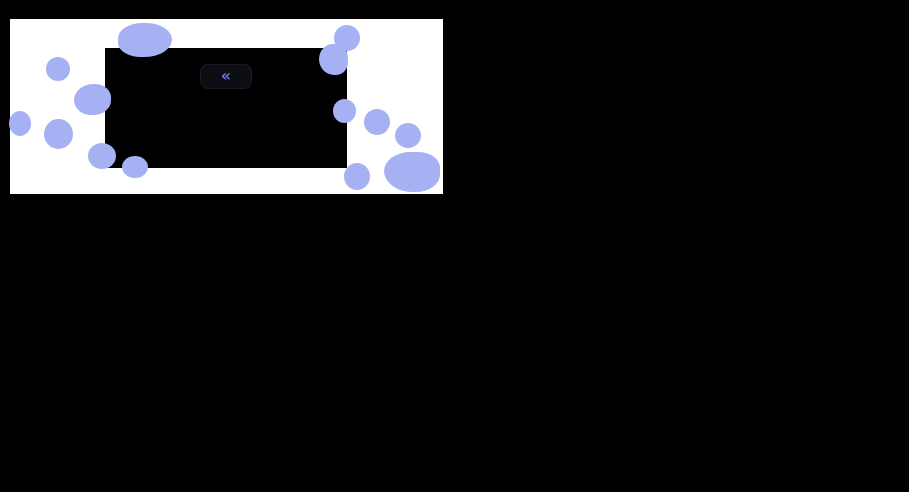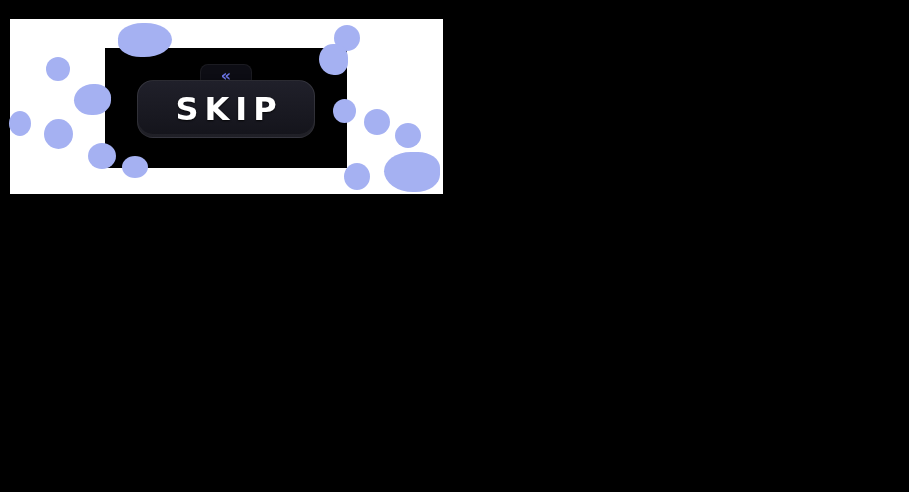--- a/index.html
+++ b/index.html
@@ -111,23 +111,20 @@
 <div class="screen">
 
   <div class="ad-panel">
 
     <div class="game-overlay">
 
       <div class="collapse-tab">
         <span class="chevrons">«</span>
       </div>
 
-      <button class="skip-button">
-        <span>SKIP</span>
-      </button>
 
     </div>
 
   </div>
 
   <div class="blobs-layer">
       <div class="blob" style="left: 118px; top: 23px; width: 54px; height: 34px; background: rgb(165, 177, 242); border-radius: 48% 52% 55% 45%;"></div>
       <div class="blob" style="left: 334px; top: 25px; width: 26px; height: 26px; background: rgb(165, 177, 242);"></div>
       <div class="blob" style="left: 319px; top: 44px; width: 29px; height: 31px; background: rgb(165, 177, 242); border-radius: 52% 48% 45% 55%;"></div>
       <div class="blob" style="left: 46px; top: 57px; width: 24px; height: 24px; background: rgb(165, 177, 242);"></div>

